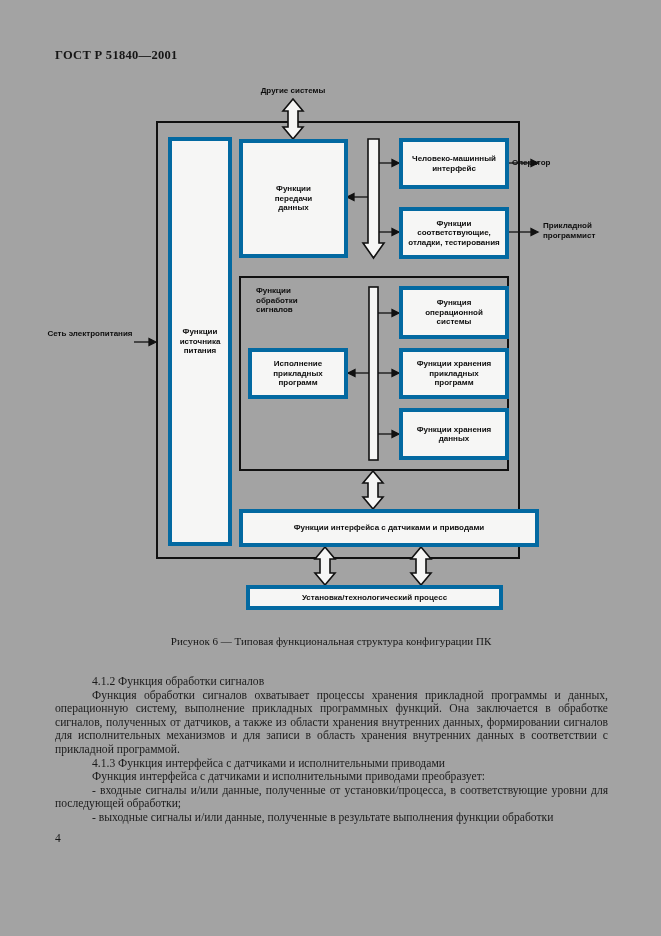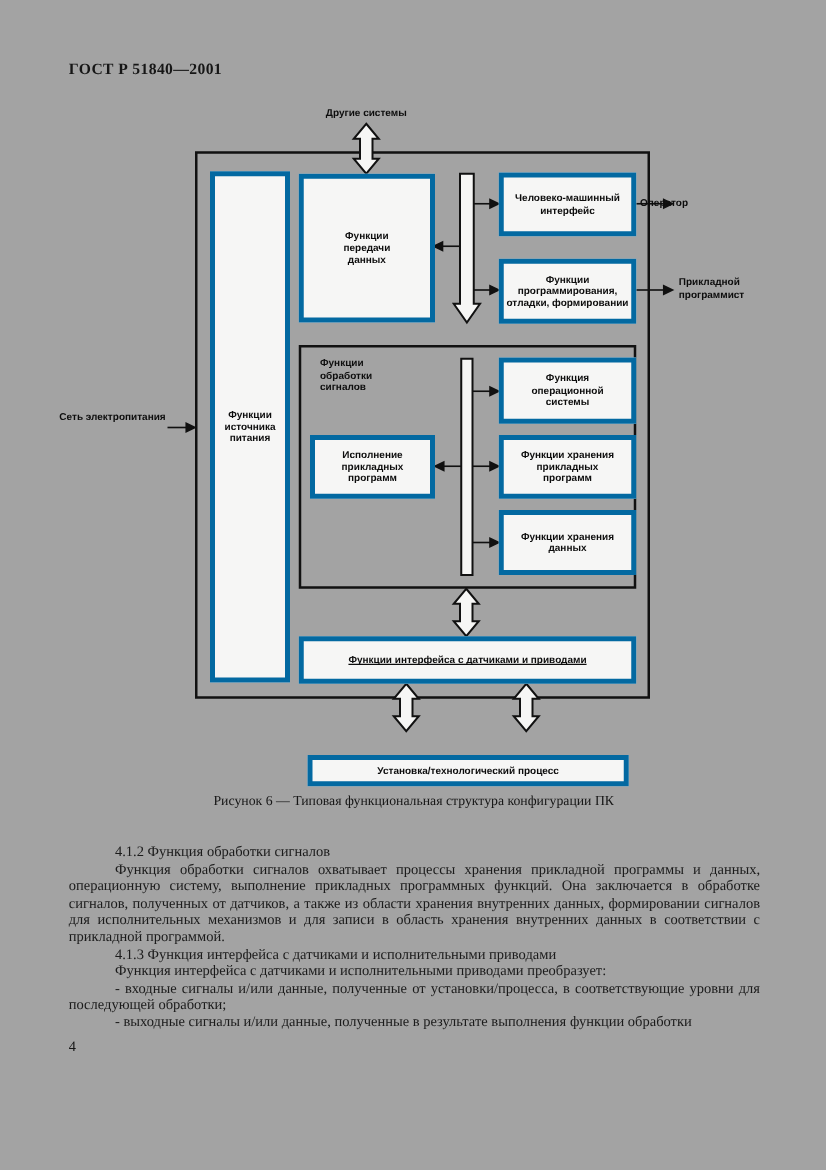--- a/index.html
+++ b/index.html
@@ -87,27 +87,27 @@
       <polygon points="373,471 383,483 378,483 378,497 383,497 373,509 363,497 368,497 368,483 363,483"></polygon>
 
       <polygon points="325,547 335,559 330,559 330,573 335,573 325,585 315,573 320,573 320,559 315,559"></polygon>
       <polygon points="421,547 431,559 426,559 426,573 431,573 421,585 411,573 416,573 416,559 411,559"></polygon>
     </g>
   </svg>
 
   <div class="box" style="left:168px;top:137px;width:64px;height:409px;padding:0 2px;">Функции источника питания</div>
   <div class="box" style="left:239px;top:139px;width:109px;height:119px;padding:0 20px;">Функции передачи данных</div>
   <div class="box" style="left:399px;top:138px;width:110px;height:51px;padding:0 6px;">Человеко-машинный интерфейс</div>
-  <div class="box" style="left:399px;top:207px;width:110px;height:52px;padding:0 2px;">Функции программирования, отладки, формировании</div>
+  <div class="box" style="left:399px;top:207px;width:110px;height:52px;padding:0 2px;">Функции соответствующие, отладки, тестирования</div>
   <div class="box" style="left:248px;top:348px;width:100px;height:51px;padding:16px 12px;">Исполнение прикладных программ</div>
   <div class="box" style="left:399px;top:286px;width:110px;height:53px;padding:0 13px;">Функция операционной системы</div>
   <div class="box" style="left:399px;top:348px;width:110px;height:51px;padding:0 13px;">Функции хранения прикладных программ</div>
   <div class="box" style="left:399px;top:408px;width:110px;height:52px;padding:0 13px;">Функции хранения данных</div>
-  <div class="box" style="left:239px;top:509px;width:270px;height:38px;text-decoration:underline;">Функции интерфейса с датчиками и приводами</div>
-  <div class="box" style="left:246px;top:585px;width:257px;height:25px;margin-top:19px;">Установка/технологический процесс</div>
+  <div class="box" style="left:239px;top:509px;width:300px;height:38px;">Функции интерфейса с датчиками и приводами</div>
+  <div class="box" style="left:246px;top:585px;width:257px;height:25px;">Установка/технологический процесс</div>
 
   <div class="abs dlabel" style="left:243px;top:86px;width:100px;text-align:center;">Другие системы</div>
   <div class="abs dlabel" style="left:512px;top:158px;">Оператор</div>
   <div class="abs dlabel" style="left:543px;top:221px;width:62px;">Прикладной программист</div>
   <div class="abs dlabel" style="left:46px;top:329px;width:88px;text-align:center;">Сеть электропитания</div>
   <div class="abs dlabel" style="left:256px;top:286px;width:60px;text-align:left;">Функции обработки сигналов</div>
 
   <div class="abs caption" style="left:55px;top:635px;width:552px;">Рисунок 6 — Типовая функциональная структура конфигурации ПК</div>
 
   <div class="abs bodytext" style="left:55px;top:675px;width:553px;">

